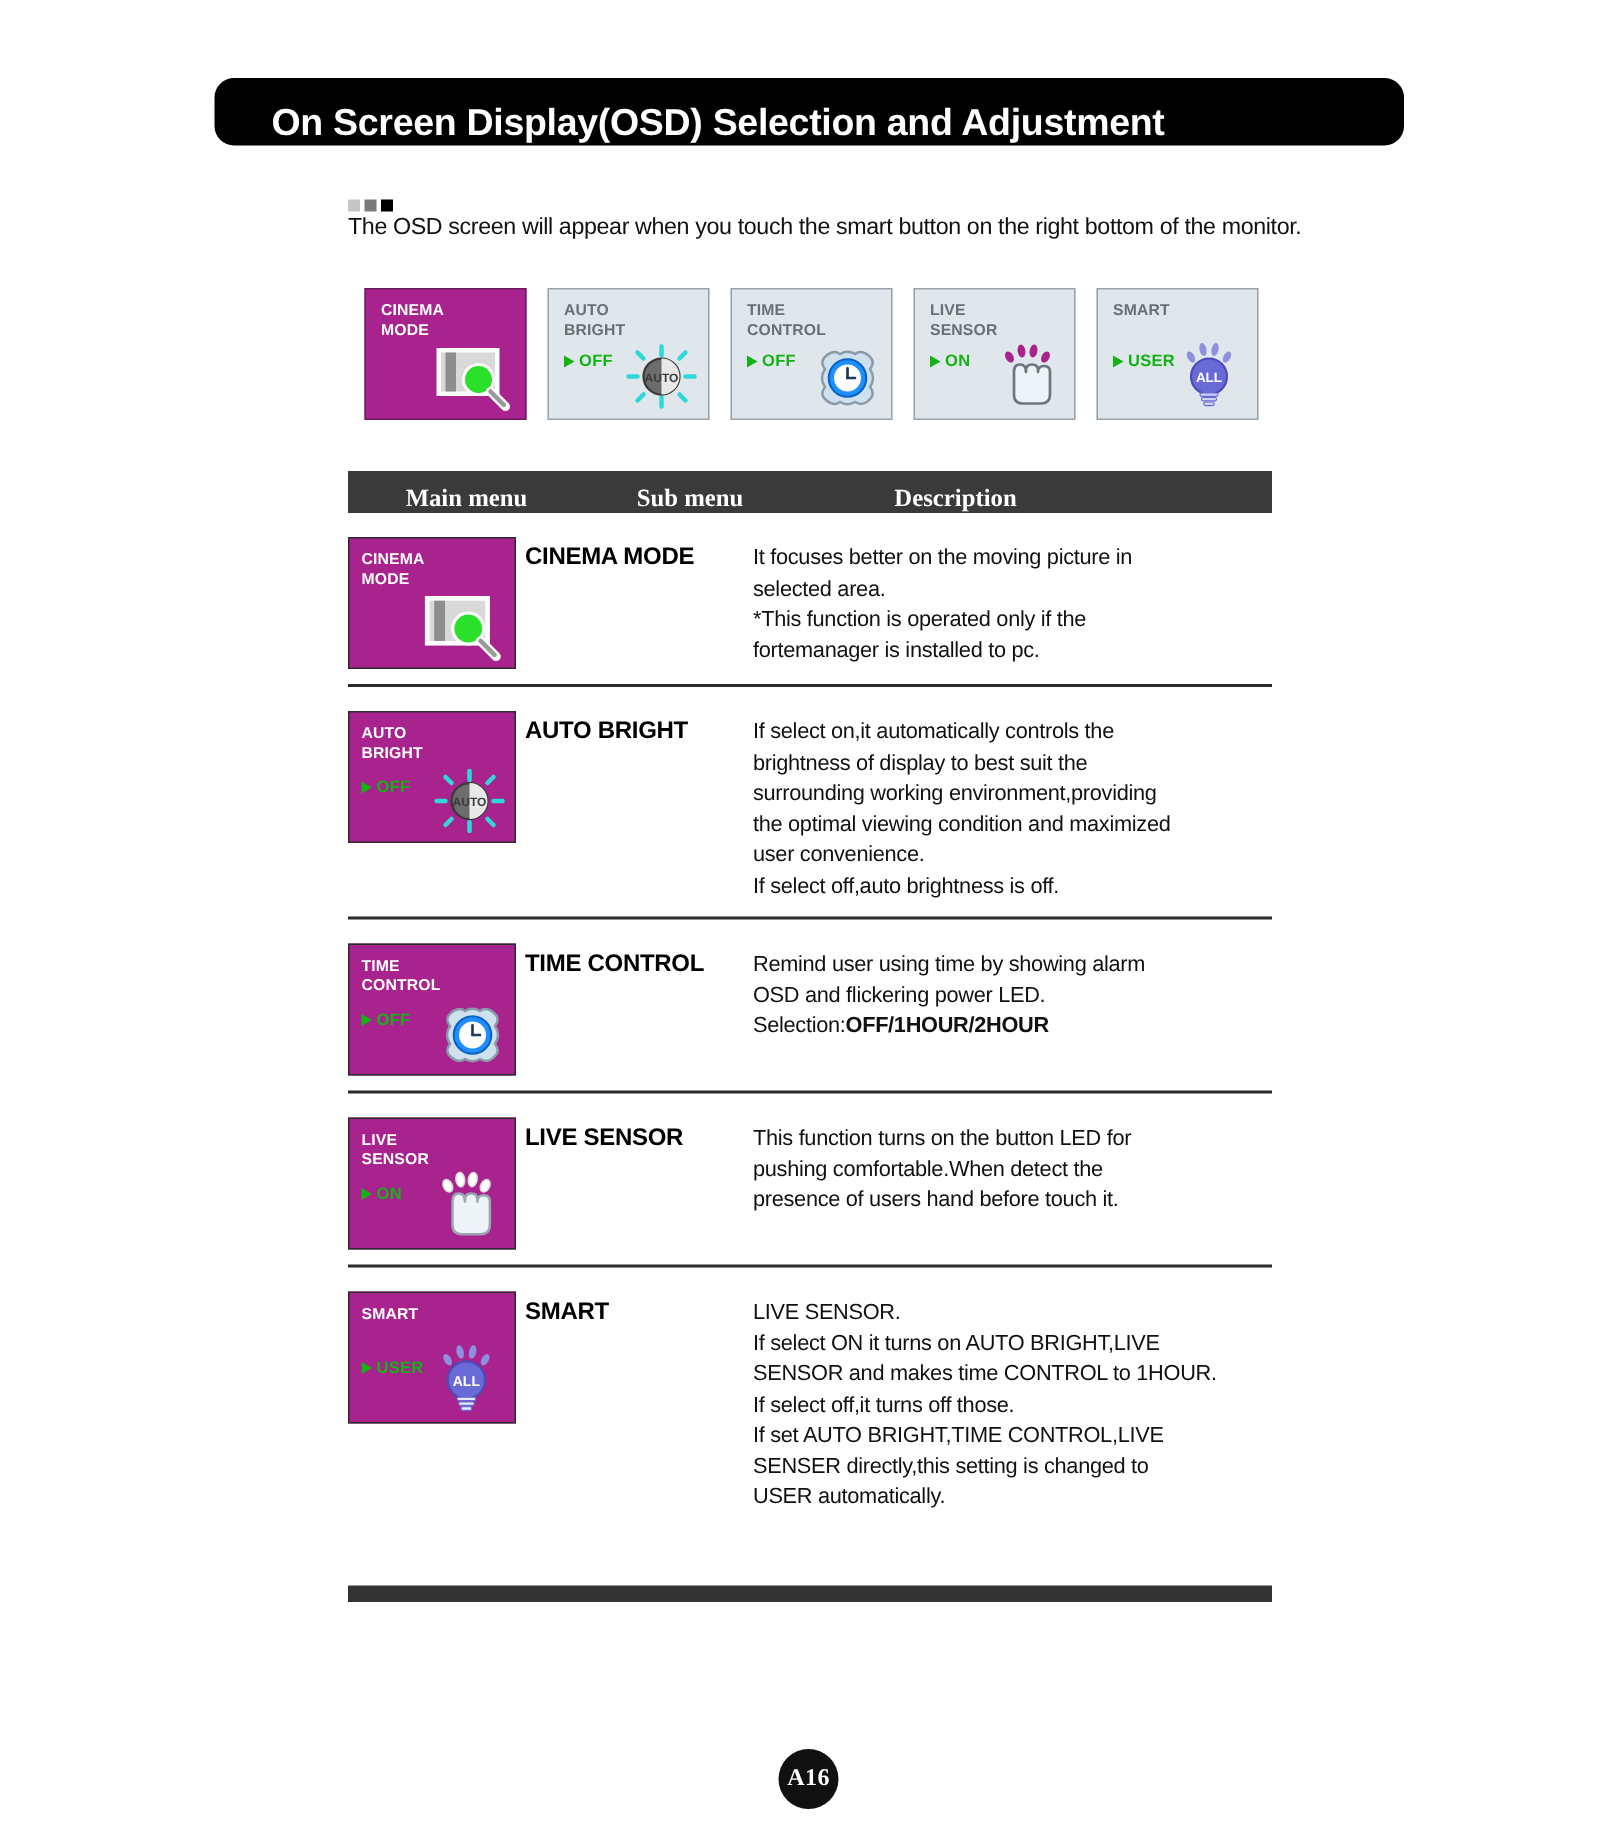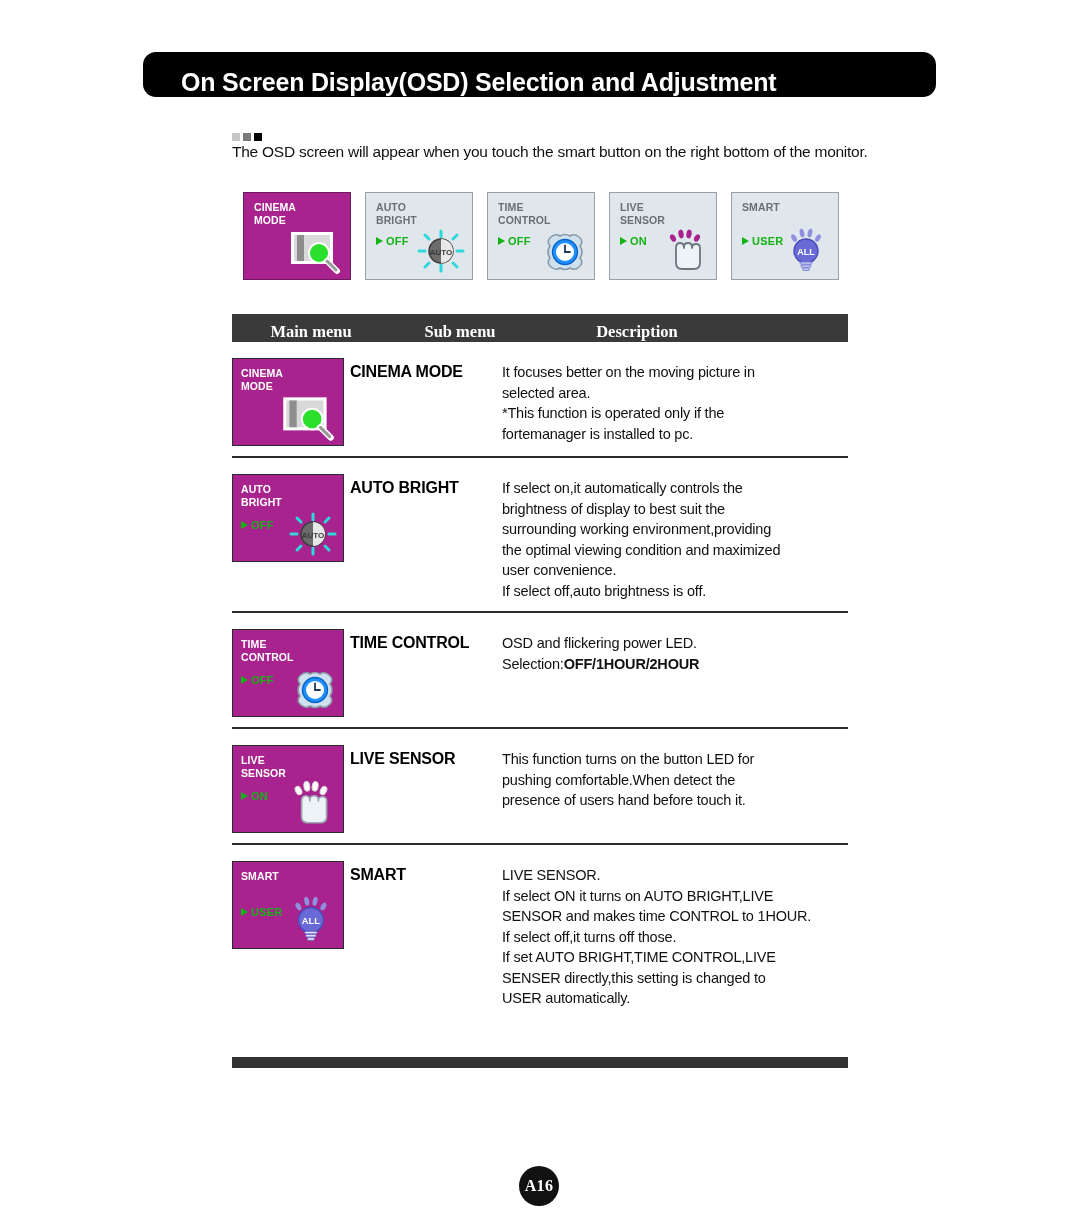--- a/index.html
+++ b/index.html
@@ -349,20 +349,21 @@
               <line x1="24" y1="23" x2="24" y2="16.5" stroke="#1f3a5a" stroke-width="1.8" stroke-linecap="round"></line>
               <line x1="24" y1="23" x2="29" y2="23" stroke="#1f3a5a" stroke-width="1.8" stroke-linecap="round"></line>
             </svg>
           </div>
         </div>
       </div>
       <div class="cell-sub">
         <div class="subtxt">TIME CONTROL</div>
       </div>
       <div class="cell-desc">
+        <p>Remind user using time by showing alarm</p>
         <p>OSD and flickering power LED.</p>
         <p class="bold"><span class="lead">Selection:</span><span>OFF/1HOUR/2HOUR</span></p>
       </div>
     </div>
     <div class="sep"></div>
 
     <div class="row">
       <div class="cell-icon">
         <div class="tile">
           <div class="lbl">

